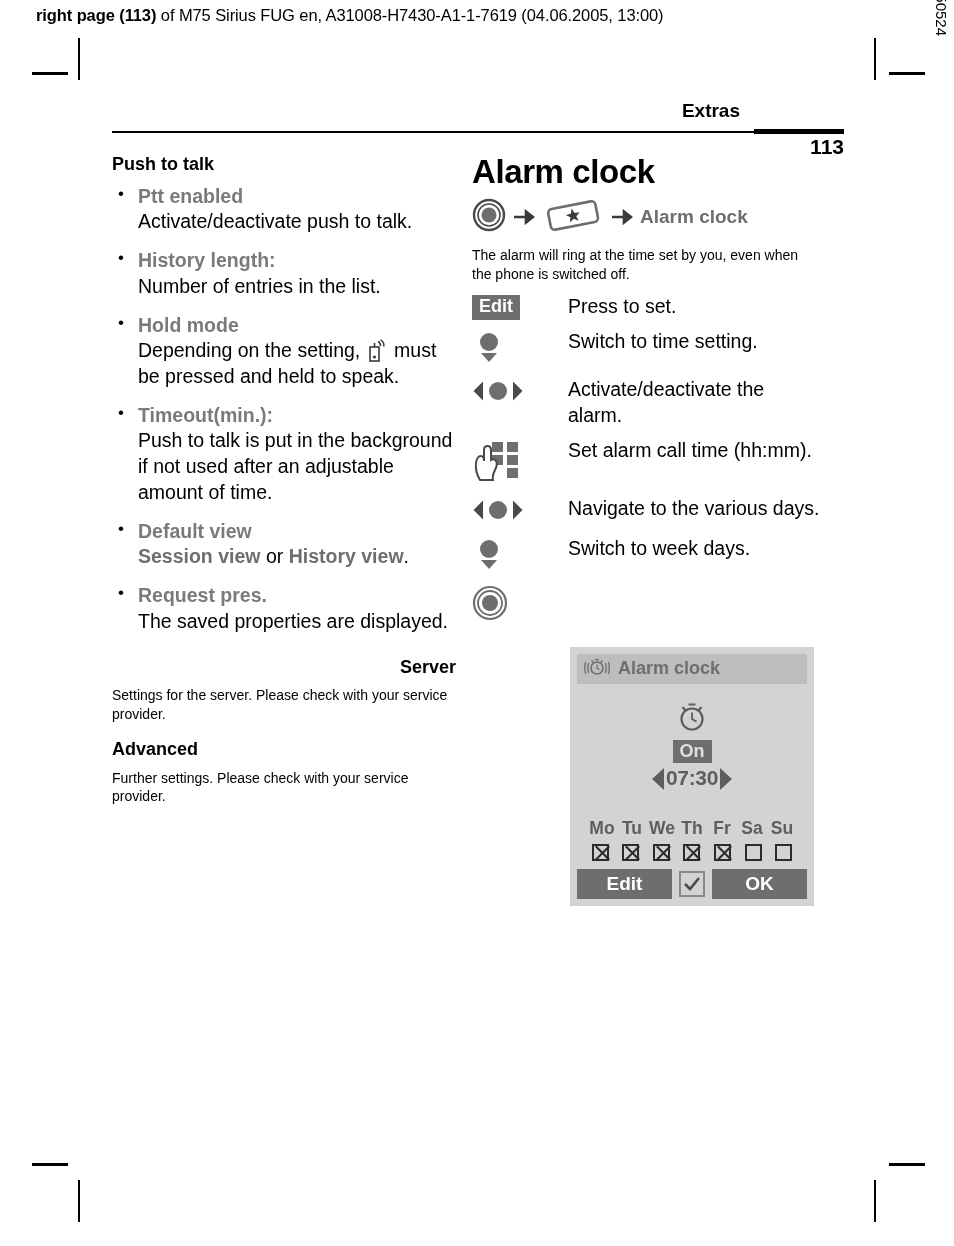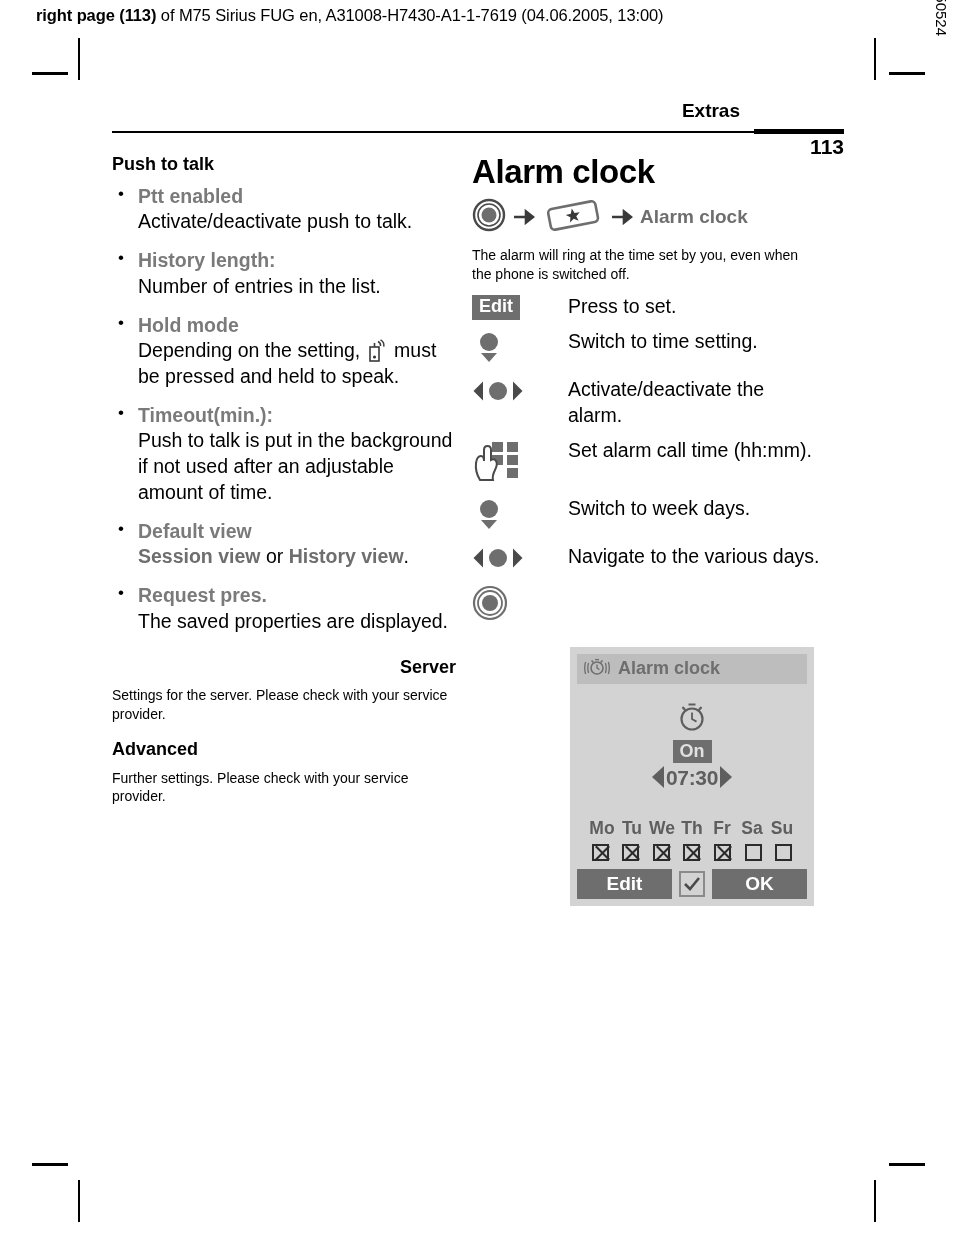--- a/index.html
+++ b/index.html
@@ -252,21 +252,21 @@
     background: #6e6e6e;
     color: #e0e0e0;
     font-size: 18px;
     font-weight: bold;
     padding: 1px 7px 2px 7px;
     line-height: 1.15;
     margin-top: 2px;
   }
   .ph-timerow {
     display: flex;
-    align-items: flex-start;
+    align-items: flex-end;
     justify-content: center;
     gap: 2px;
     margin-top: 3px;
   }
   .ph-time {
     font-size: 21px;
     font-weight: bold;
     color: #5e5e5e;
     letter-spacing: -0.3px;
   }
@@ -521,40 +521,40 @@
                 <path d="M8 41 Q3 33 4 24 Q5 17 9 17 Q12 17 12 22 L12 11 Q12 7 15.5 7 Q19 7 19 11 L19 21 Q22 19 24 22 Q26 25 23 31 Q20 37 21 41 Z" fill="#ffffff" stroke="#4a4a4a" stroke-width="2"></path>
               </svg>
             </span>
           </div>
           <div class="desccell">Set alarm call time (hh:mm).</div>
         </div>
 
         <div class="keyrow">
           <div class="keycell">
             <span>
-              <svg width="34" height="34" viewBox="0 0 34 34">
-                <circle cx="17" cy="12" r="9" fill="#6e6e6e"></circle>
-                <path d="M9 23 L25 23 L17 32 Z" fill="#6e6e6e"></path>
-              </svg>
-            </span>
-          </div>
-          <div class="desccell">Switch to week days.</div>
-        </div>
-
-        <div class="keyrow">
-          <div class="keycell">
-            <span>
               <svg width="52" height="26" viewBox="0 0 52 26">
                 <path d="M11 3.5 L11 22.5 L1.5 13 Z" fill="#4a4a4a"></path>
                 <circle cx="26" cy="13" r="9" fill="#6e6e6e"></circle>
                 <path d="M41 3.5 L41 22.5 L50.5 13 Z" fill="#4a4a4a"></path>
               </svg>
             </span>
           </div>
           <div class="desccell">Navigate to the various days.</div>
+        </div>
+
+        <div class="keyrow">
+          <div class="keycell">
+            <span>
+              <svg width="34" height="34" viewBox="0 0 34 34">
+                <circle cx="17" cy="12" r="9" fill="#6e6e6e"></circle>
+                <path d="M9 23 L25 23 L17 32 Z" fill="#6e6e6e"></path>
+              </svg>
+            </span>
+          </div>
+          <div class="desccell">Switch to week days.</div>
         </div>
 
         <div class="keyrow">
           <div class="keycell">
             <span>
               <svg width="36" height="36" viewBox="0 0 36 36">
                 <circle cx="18" cy="18" r="16" fill="none" stroke="#6e6e6e" stroke-width="2.2"></circle>
                 <circle cx="18" cy="18" r="12" fill="none" stroke="#6e6e6e" stroke-width="1.8"></circle>
                 <circle cx="18" cy="18" r="8" fill="#6e6e6e"></circle>
               </svg>

